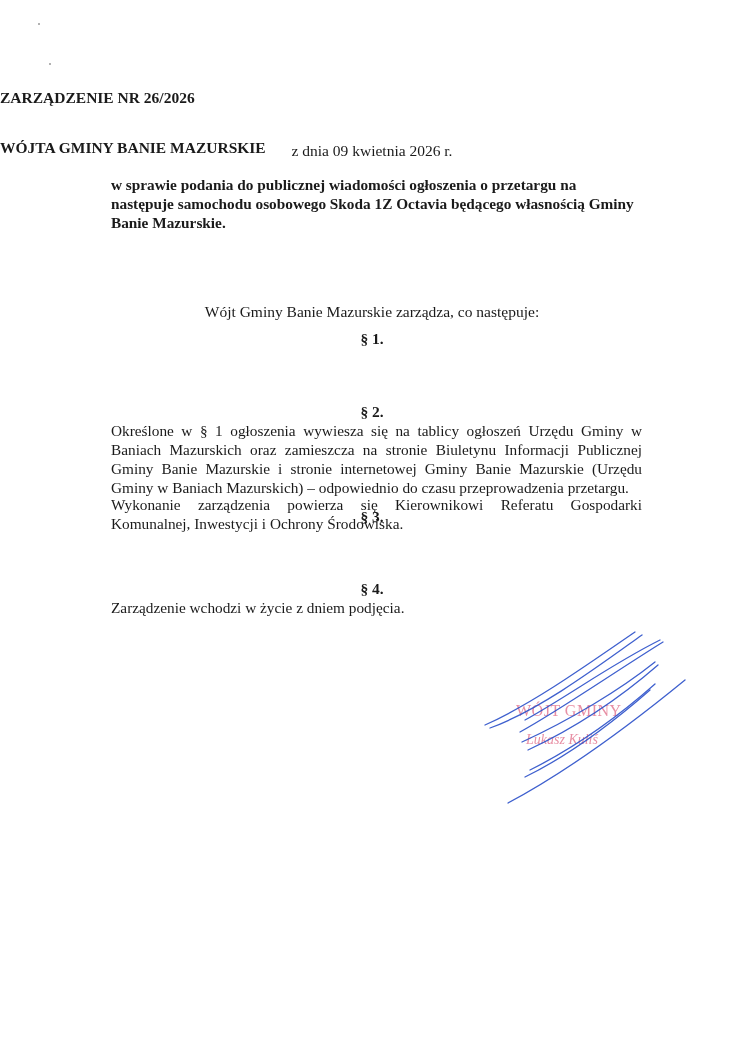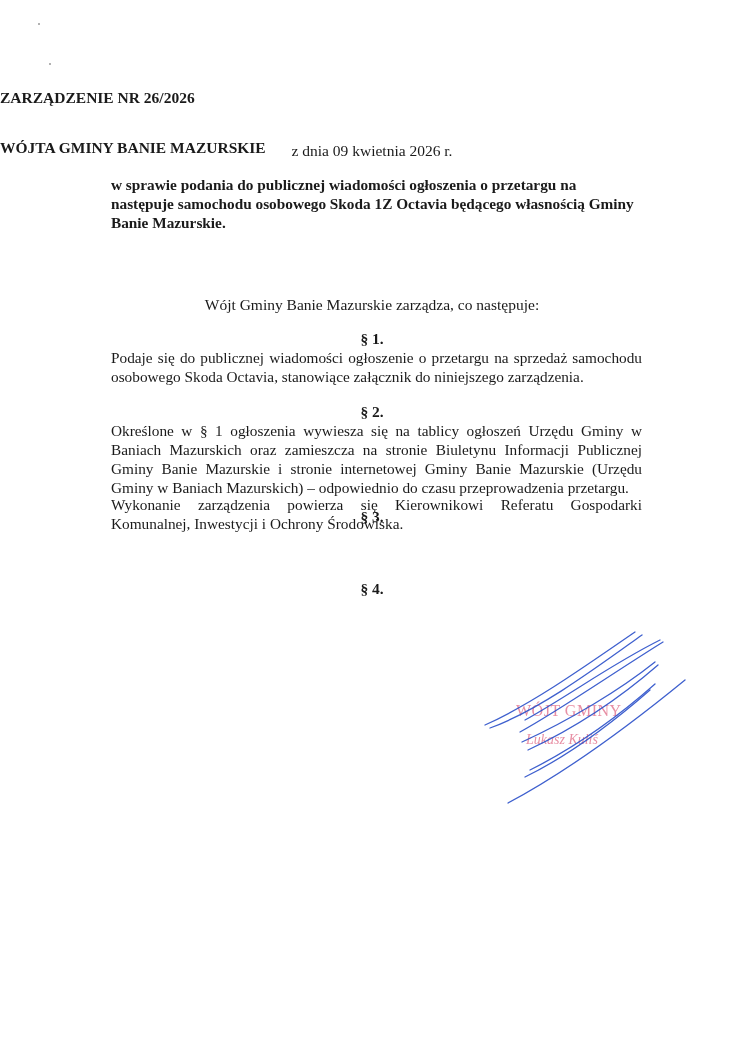--- a/index.html
+++ b/index.html
@@ -25,32 +25,32 @@
   <div class="speck" style="left:49px;top:63px;"></div>
 
   <div class="title" style="top:89px;">ZARZĄDZENIE NR 26/2026</div>
   <div class="title" style="top:120px;margin-top:19px;">WÓJTA GMINY BANIE MAZURSKIE</div>
 
   <div class="center" style="top:142px;">z dnia 09 kwietnia 2026 r.</div>
 
   <div class="para bold" style="top:175px;">w sprawie podania do publicznej wiadomości ogłoszenia o przetargu na następuje samochodu osobowego Skoda 1Z Octavia będącego własnością Gminy Banie Mazurskie.</div>
 
 
-  <div class="center" style="top:296px;">Wójt Gminy Banie Mazurskie zarządza, co następuje:</div>
+  <div class="center" style="top:303px;">Wójt Gminy Banie Mazurskie zarządza, co następuje:</div>
 
   <div class="sec" style="top:330px;">§ 1.</div>
-  <div class="para justify" style="top:348px;">Podaje się do publicznej wiadomości ogłoszenie o przetargu na sprzedaż samochodu osobowego Skoda Octavia, stanowiące załącznik do niniejszego zarządzenia.</div>
 
   <div class="sec" style="top:403px;">§ 2.</div>
   <div class="para justify" style="top:421px;">Określone w § 1 ogłoszenia wywiesza się na tablicy ogłoszeń Urzędu Gminy w Baniach Mazurskich oraz zamieszcza na stronie Biuletynu Informacji Publicznej Gminy Banie Mazurskie i stronie internetowej Gminy Banie Mazurskie (Urzędu Gminy w Baniach Mazurskich) – odpowiednio do czasu przeprowadzenia przetargu.</div>
 
   <div class="sec" style="top:508px;">§ 3.</div>
   <div class="para justify" style="top:495px;">Wykonanie zarządzenia powierza się Kierownikowi Referatu Gospodarki Komunalnej, Inwestycji i Ochrony Środowiska.</div>
 
   <div class="sec" style="top:580px;">§ 4.</div>
+  <div class="para" style="top:598px;">Zarządzenie wchodzi w życie z dniem podjęcia.</div>
 
   <div class="sig">
     <div class="stamp" style="left:36px;top:82px;font-size:16px;letter-spacing:0.5px;">WÓJT GMINY</div>
     <div class="stamp" style="left:46px;top:112px;font-size:14px;font-style:italic;">Łukasz Kuliś</div>
     <svg width="220" height="190" style="position:absolute;left:0;top:0;">
       <g fill="none" stroke="#2a4fc9" stroke-width="1.3" stroke-linecap="round" opacity="0.9">
         <path d="M5 105 C 50 85, 100 50, 155 12"></path>
         <path d="M10 108 C 60 90, 120 45, 162 15"></path>
         <path d="M45 100 C 90 75, 130 45, 180 20"></path>
         <path d="M40 112 C 80 90, 130 55, 183 22"></path>

